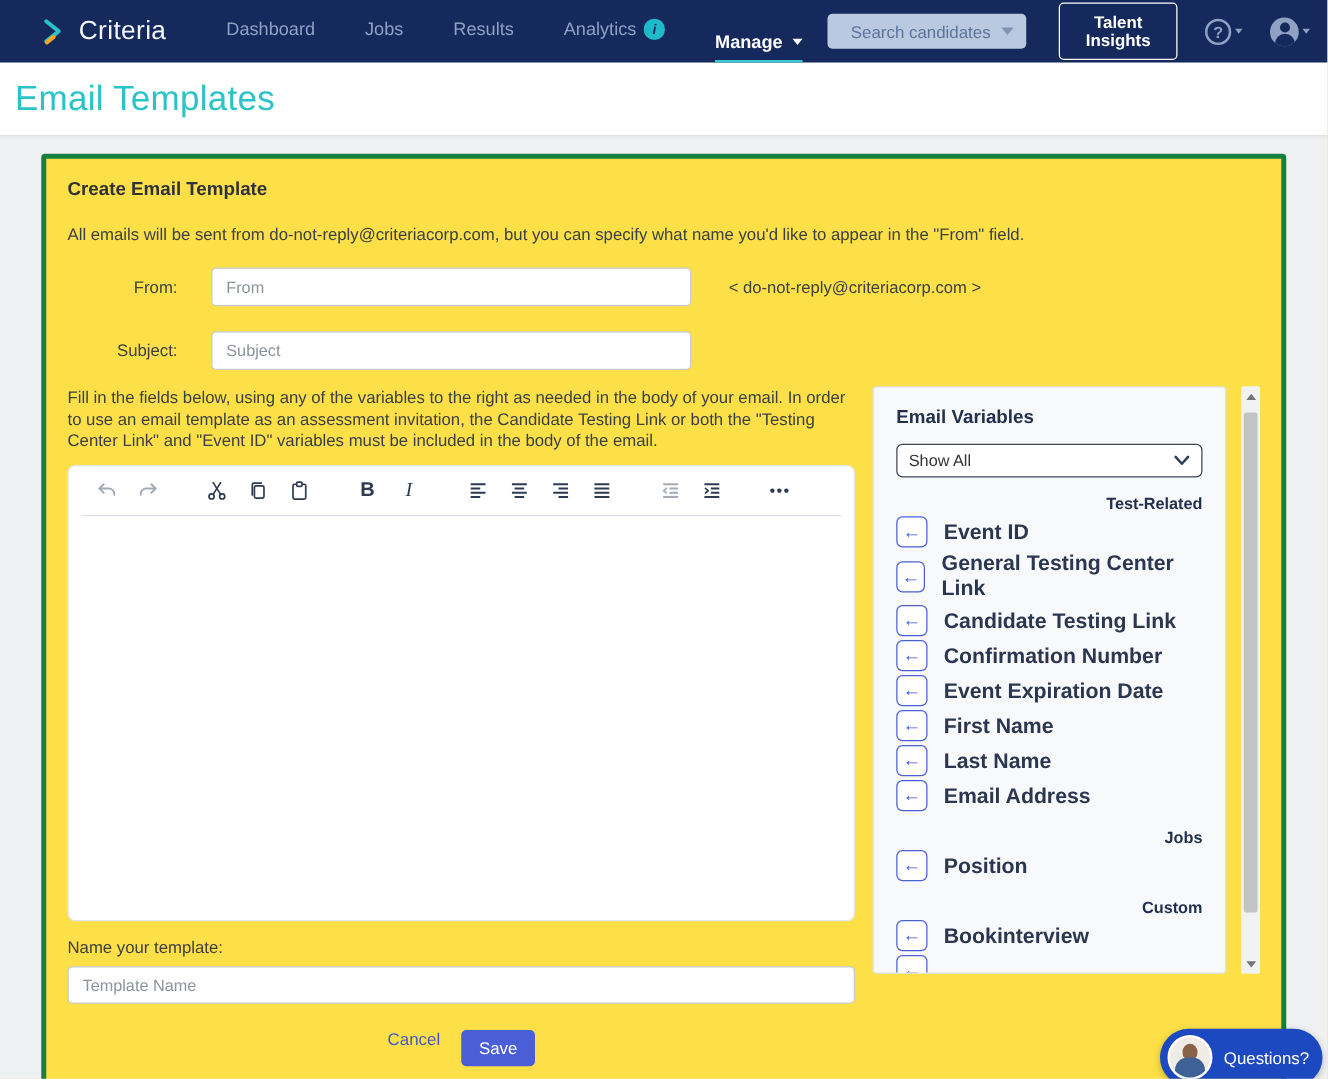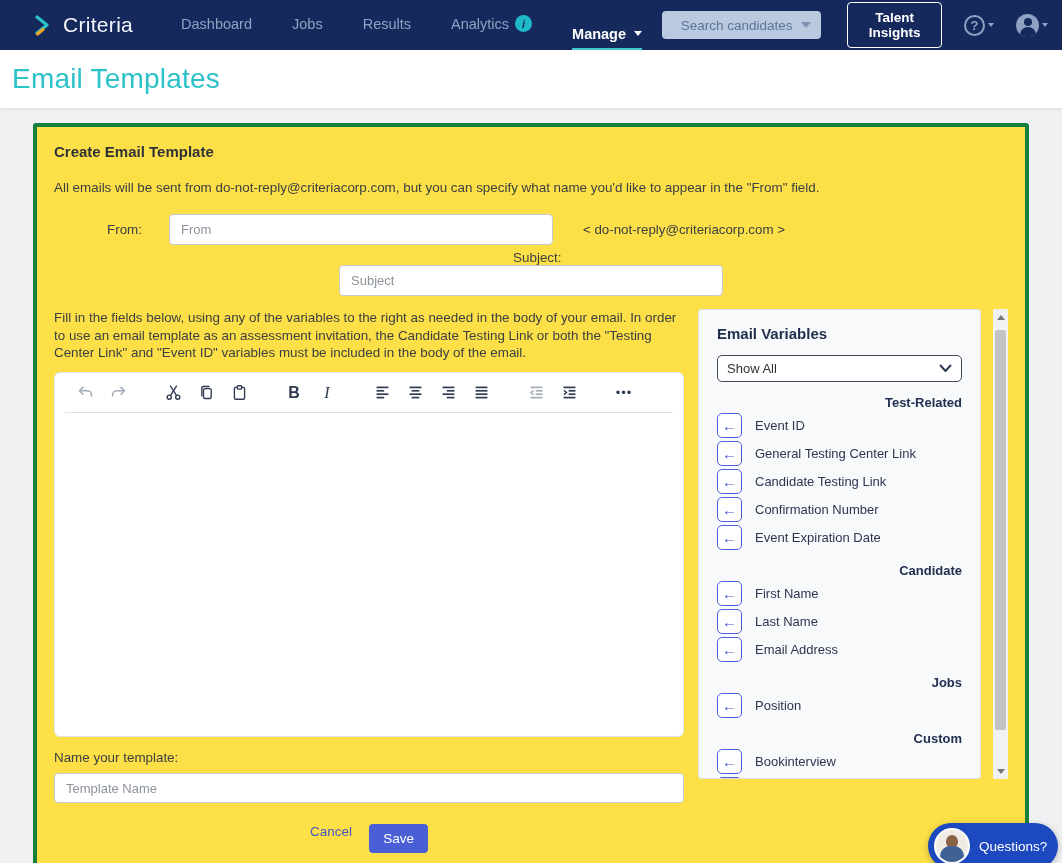--- a/index.html
+++ b/index.html
@@ -69,21 +69,21 @@
   .save-btn { background:#4a5fd6; color:#ffffff; border:none; border-radius:4px; font-size:13.5px; padding:7px 14px; cursor:pointer; font-family:inherit; }
 
   
   .var-panel { width:283px; background:#f8f9fa; border:1px solid #dde0e4; border-radius:3px; padding:15px 18px 16px 18px; height:470px; overflow:hidden; }
   .var-title { font-size:15px; font-weight:bold; color:#22304f; }
   .var-select { margin-top:13px; height:27px; border:1px solid #3f4656; border-radius:5px; background:#fff; display:flex; align-items:center; padding:0 9px; cursor:pointer; }
   .var-select .val { font-size:13px; color:#333; flex:1; }
   .var-group-name { margin-top:13px; font-size:13px; font-weight:bold; color:#22304f; margin-bottom:2px;text-align:right; }
   .var-item { display:flex; align-items:center; margin-top:3px; }
   .var-btn { width:25px; height:25px; background:#fff; border:1.5px solid #4a5fd6; border-radius:5px; color:#4355d0; font-size:15px; font-weight:bold; display:flex; align-items:center; justify-content:center; cursor:pointer; line-height:1; }
-  .var-item-label { margin-left:13px; font-size:13px; color:#2b3650; }
+  .var-item-label { margin-left:13px; font-size:17px; color:#2b3650;font-weight:bold; }
 
   
   .fake-scrollbar { width:15px; height:470px; margin-left:12px; background:#f1f2f3; border-radius:2px; position:relative; }
   .fs-arrow { position:absolute; left:0; width:15px; height:16px; display:flex; align-items:center; justify-content:center; cursor:pointer; }
   .fs-up { top:0; } .fs-down { bottom:0; }
   .fs-tri-up { width:0;height:0;border-left:4px solid transparent;border-right:4px solid transparent;border-bottom:5px solid #747678; }
   .fs-tri-down { width:0;height:0;border-left:4px solid transparent;border-right:4px solid transparent;border-top:5px solid #747678; }
   .fs-thumb { position:absolute; top:21px; left:2px; width:11px; height:400px; background:#c2c4c6; border-radius:2px; cursor:grab; }
 
   
@@ -160,21 +160,21 @@
     <div class="card">
       <div class="card-title">Create Email Template</div>
       <div class="intro">All emails will be sent from do-not-reply@criteriacorp.com, but you can specify what name you'd like to appear in the "From" field.</div>
 
       <div class="field-row">
         <div class="field-label">From:</div>
         <input class="text-input" type="text" placeholder="From" style="">
         <div class="from-addr">&lt; do-not-reply@criteriacorp.com &gt;</div>
       </div>
 
-      <div class="field-row" style="margin-top:5px;flex-direction:column;">
+      <div class="field-row" style="margin-top:20px;">
         <div class="field-label">Subject:</div>
         <input class="text-input" type="text" placeholder="Subject" style="">
       </div>
 
       <div class="two-col">
 
         <div class="left-col">
           <div class="body-help">Fill in the fields below, using any of the variables to the right as needed in the body of your email. In order to use an email template as an assessment invitation, the Candidate Testing Link or both the "Testing Center Link" and "Event ID" variables must be included in the body of the email.</div>
 
           <div class="editor">
@@ -306,21 +306,20 @@
                   <span class="var-item-label">Candidate Testing Link</span>
                 </div>
                 <div class="var-item">
                   <span class="var-btn">←</span>
                   <span class="var-item-label">Confirmation Number</span>
                 </div>
                 <div class="var-item">
                   <span class="var-btn">←</span>
                   <span class="var-item-label">Event Expiration Date</span>
                 </div>
-                <div class="var-group-name">Candidate</div>
                 <div class="var-item">
                   <span class="var-btn">←</span>
                   <span class="var-item-label">First Name</span>
                 </div>
                 <div class="var-item">
                   <span class="var-btn">←</span>
                   <span class="var-item-label">Last Name</span>
                 </div>
                 <div class="var-item">
                   <span class="var-btn">←</span>

